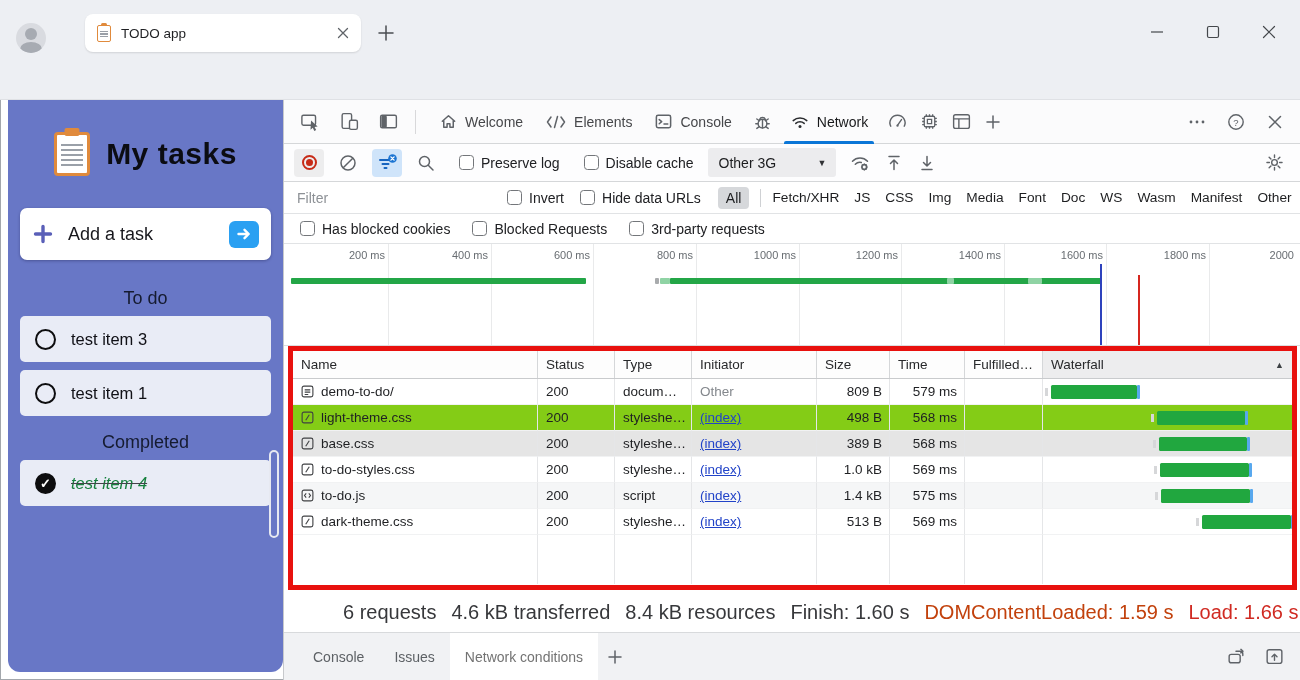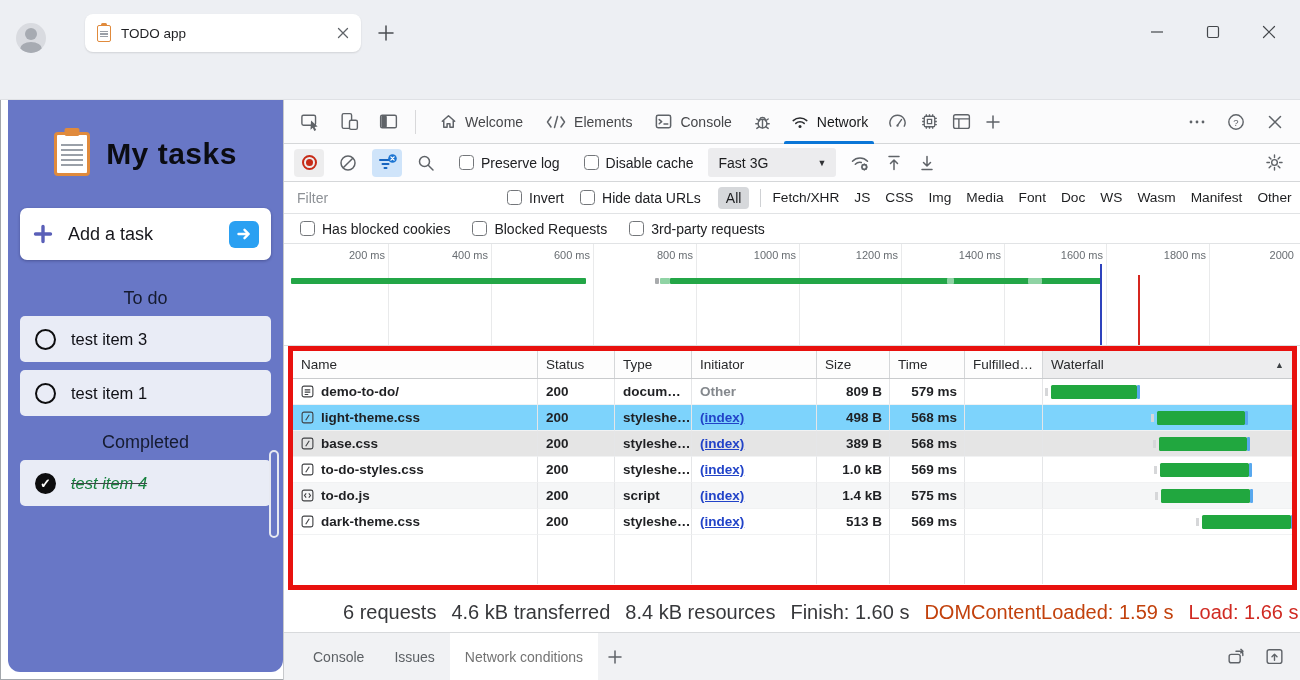--- a/index.html
+++ b/index.html
@@ -113,28 +113,28 @@
   .tablebox { position: absolute; left: 4px; top: 246px; width: 1009px; height: 244px;
               border: 5px solid #e8110e; background: #fff; }
   .thead, .tbody { display: grid; grid-template-columns: 245px 77px 77px 125px 73px 75px 78px 1fr; }
   .thead { height: 28px; background: #fdfdfd; border-bottom: 1px solid #c9cbcd; }
   .th { display: flex; align-items: center; padding-left: 8px; border-right: 1px solid #d5d7d9;
         font-size: 13.5px; color: #28292b; overflow: hidden; white-space: nowrap; }
   .th.wf { background: #ededee; position: relative; border-right: none; }
   .sortarrow { position: absolute; right: 8px; font-size: 9px; color: #3c4043; }
   .tbody { position: relative; height: 205px; grid-template-rows: repeat(6, 26px) 1fr; }
   .td { display: flex; align-items: center; padding-left: 8px; border-right: 1px solid #e5e6e8;
-        border-bottom: 1px solid #f1f2f3; font-size: 13.5px; color: #1f2023; overflow: hidden; white-space: nowrap; font-weight: bold; }
+        border-bottom: 1px solid #f1f2f3; font-size: 13.5px; color: #1f2023; overflow: hidden; white-space: nowrap; }
   .td.num { justify-content: flex-end; padding-right: 7px; padding-left: 2px; }
   .td.wfcell { border-right: none; position: relative; padding: 0; }
   .td.fill { border-bottom: none; }
   .namecell { gap: 7px; }
   .gray { color: #84888d; }
   .ilink { color: #2143c8; text-decoration: underline; }
-  .b0 { background: #fff; } .b1 { background: #7dd3fc; text-align: center; } .b2 { background: #e5e5e5; }
+  .b0 { background: #fff; } .b1 { background: #84cc16; text-align: center; } .b2 { background: #e5e5e5; }
   .b3 { background: #fff; } .b4 { background: #f5f6f7; } .b5 { background: #fff; }
   .wfgrid { position: absolute; left: 900px; top: 0; bottom: 0; width: 1px; background: #e3e4e6; }
   .wfdcl { position: absolute; left: 991px; top: 0; bottom: 0; width: 2px; background: #3f6fd4; }
   .wfbar { position: absolute; top: 6px; height: 14px; background: #21a73f; border-radius: 1.5px; z-index: 1; }
   .wfbar::after { content: ""; position: absolute; right: -3px; top: 0; bottom: 0; width: 3.5px;
                   background: #58a8ee; border-radius: 1px; }
   .wfbar::before { content: ""; position: absolute; left: -6px; top: 3px; width: 3px; height: 8px; background: #d6d7d9; }
 
   .summary { position: absolute; top: 492px; left: 0; right: 0; height: 40px; display: flex; align-items: center;
              gap: 15px; padding-left: 15px; font-size: 20px; color: #37383b; margin-left: 44px; }
@@ -400,21 +400,21 @@
       </span>
       <span class="cbwrap">
         <span class="cb"></span>
         <span class="cblab">Preserve log</span>
       </span>
       <span class="cbwrap" style="margin-left:24px">
         <span class="cb"></span>
         <span class="cblab">Disable cache</span>
       </span>
       <span class="throttle">
-        <span>Fast 3G</span>
+        <span>Other 3G</span>
         <span class="caret">▼</span>
       </span>
       <span class="toolic">
         <svg class="i" width="22" height="22" viewBox="0 0 22 22" fill="none" stroke="#5f6368" stroke-width="1.5" stroke-linecap="round">
             <path d="M3.5 9.2a10.5 10.5 0 0 1 15 0M6.3 12.2a6.5 6.5 0 0 1 6-1.7"></path>
             <circle cx="15.3" cy="15" r="2.4"></circle>
             <path d="M15.3 11.9v1M15.3 17.1v1M12.4 15h1M17.2 15h1M13.2 12.9l.7.7M16.7 16.4l.7.7M17.4 12.9l-.7.7M13.9 16.4l-.7.7" stroke-width="1.1"></path>
           </svg>
       </span>
       <span class="toolic">

